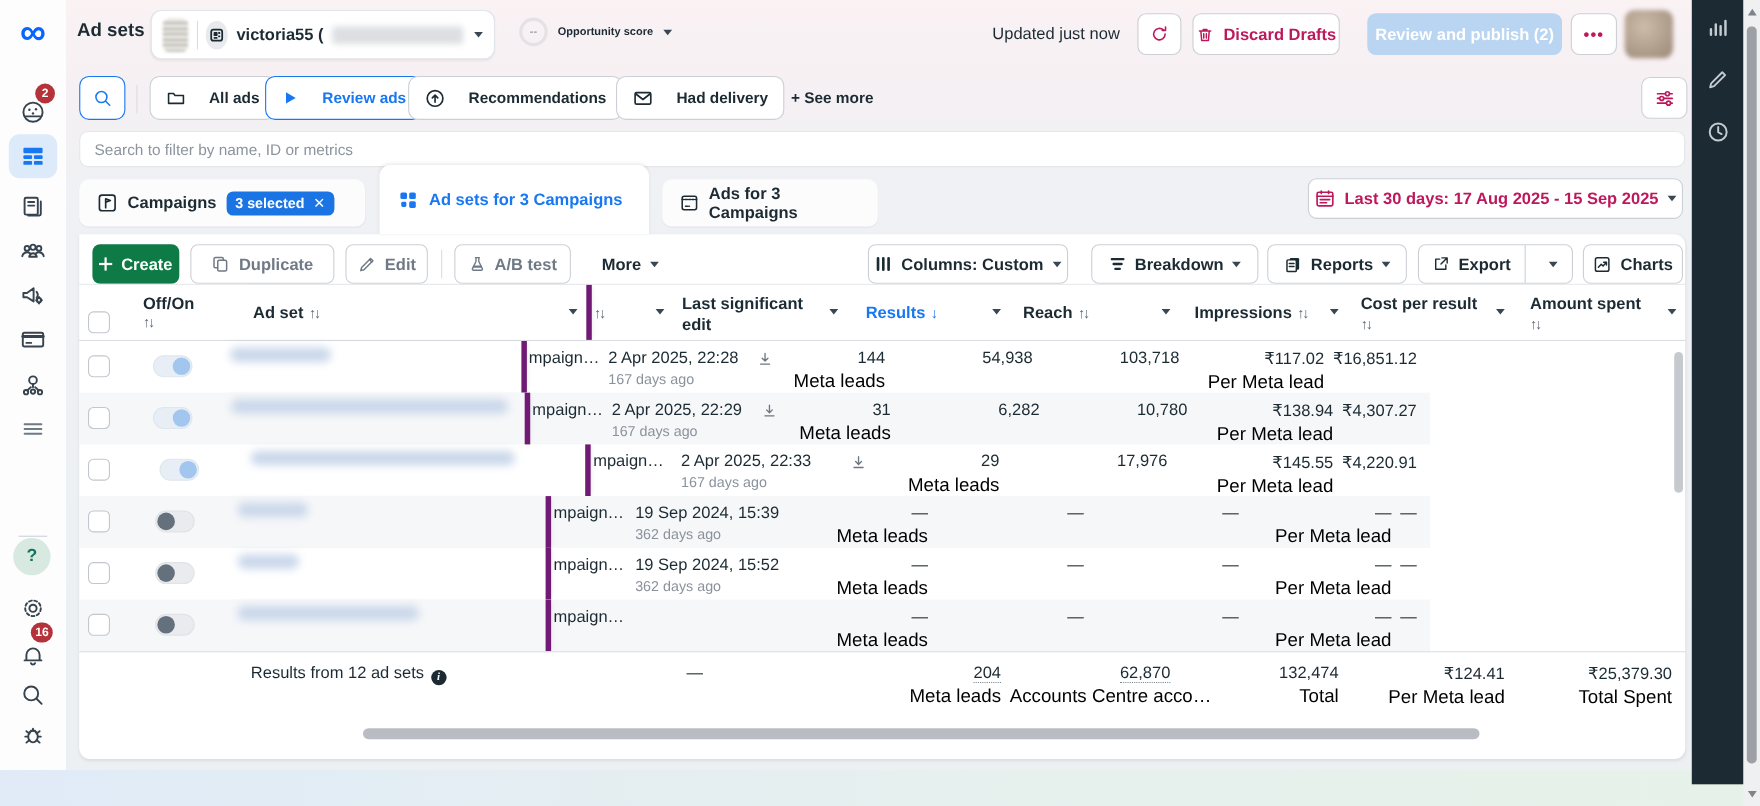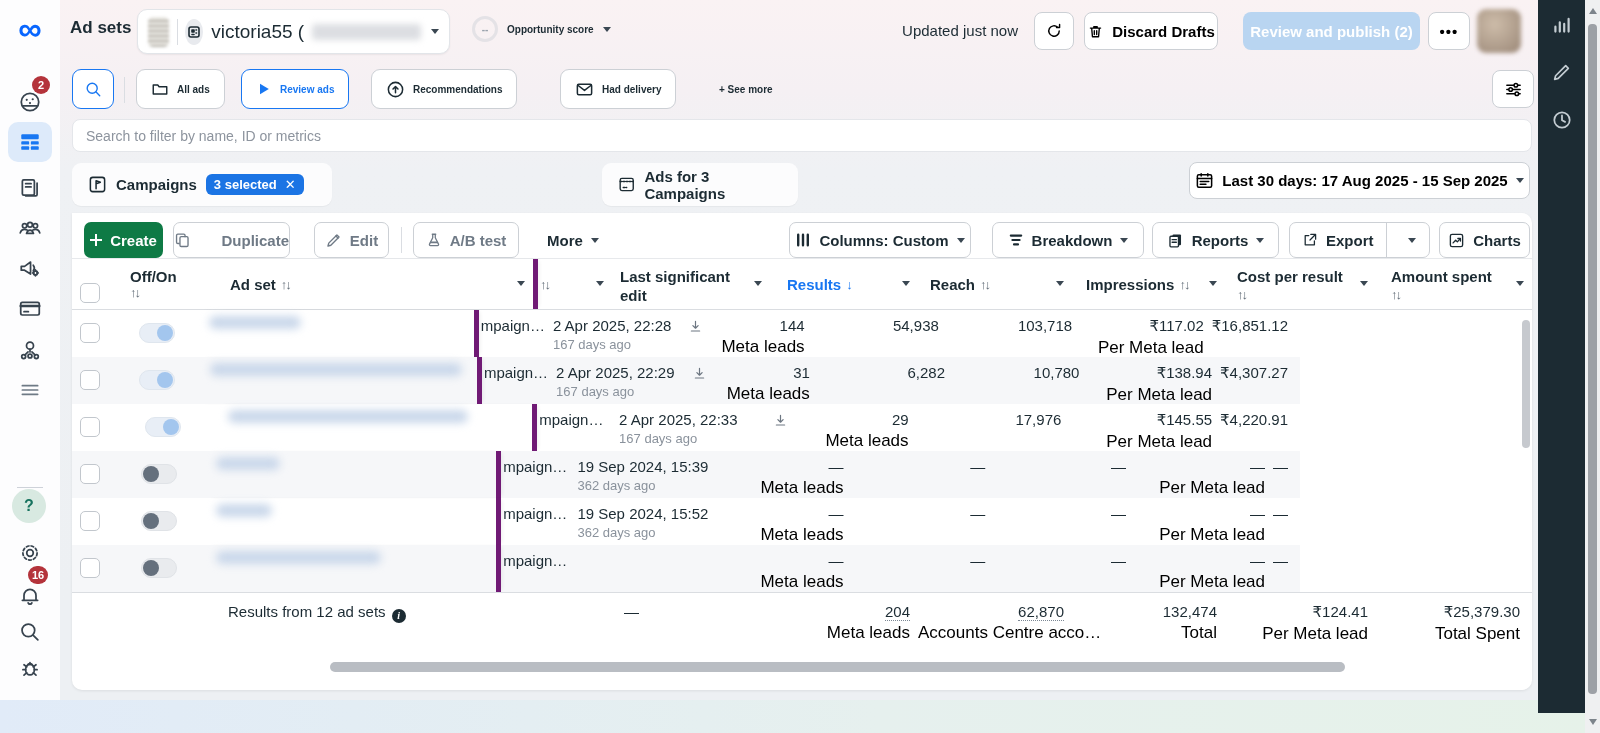--- a/index.html
+++ b/index.html
@@ -25,37 +25,37 @@
   .help-circle { position:absolute; left:12px; top:489px; width:34px; height:34px; border-radius:50%;
     background:#d8e9e1; color:#16725e; font-size:16px; font-weight:bold; display:flex; align-items:center; justify-content:center; }
 
   
   .page-title { left:70px; top:18px; font-size:17px; font-weight:bold; }
   .account-pill { left:137px; top:9px; width:313px; height:45px; background:#fff; border:1px solid #e2e5e9;
     border-radius:10px; box-shadow:0 1px 2px rgba(0,0,0,.06); display:flex; align-items:center; padding:0 10px; gap:8px; }
   .acct-thumb { width:30px; height:30px; border-radius:5px; background:repeating-linear-gradient(180deg,#e9e7e2 0 3px,#b9b6ae 3px 5px); filter:blur(1.5px); }
   .vdiv { width:1px; height:26px; background:#dadde2; }
   .acct-circ { width:26px; height:26px; border-radius:50%; background:#e8eaee; display:flex; align-items:center; justify-content:center; }
-  .acct-name { font-weight:normal; font-size:19px; white-space:nowrap; }
+  .acct-name { font-weight:bold; font-size:15px; white-space:nowrap; }
   .blurbox { background:#dcdee2; border-radius:3px; filter:blur(3px); }
   .opp-wrap { left:472px; top:16px; display:flex; align-items:center; gap:9px; }
   .opp-ring { width:26px; height:26px; border-radius:50%; border:3px solid #e4e2e6; color:#9aa3ad;
     font-size:10px; display:flex; align-items:center; justify-content:center; font-weight:bold; }
   .opp-label { font-weight:bold; font-size:10px; }
   .updated { left:898px; top:22px; width:120px; text-align:right; font-size:15px; color:#1c2b33; }
   .btn { display:flex; align-items:center; justify-content:center; gap:8px; background:#fff; border:1px solid #ccd0d5;
-    border-radius:8px; font-size:15px; font-weight:bold; color:#000000; }
+    border-radius:8px; font-size:15px; font-weight:bold; color:#be185d; }
   .hdr-btn { height:38px; }
   .review-btn { background:#b9d5f1; border:none; color:#fff; }
   .avatar-blur { left:1477px; top:9px; width:44px; height:44px; border-radius:9px;
     background:radial-gradient(circle at 40% 35%,#cdbca9,#9b8878); filter:blur(2px); }
 
   
-  .pill { height:40px; display:flex; align-items:center; gap:8px; padding:0 14px; background:#fff;
-    border:1px solid #ccd0d5; border-radius:9px; font-size:10px; font-weight:bold; }
+  .pill { height:40px; display:flex; align-items:center; gap:21px; padding:0 14px; background:#fff;
+    border:1px solid #ccd0d5; border-radius:9px; font-size:14px; font-weight:bold; }
   .pill.blue { border:1px solid #1877f2; color:#1877f2; }
   .seemore { border:none; background:transparent; font-weight:bold; }
 
   
   .search-input { left:72px; top:119px; width:1460px; height:33px; background:#fff; border:1px solid #e4e6ea;
     border-radius:8px; padding:0 13px; font-size:14px; color:#1c2b33; font-family:inherit; }
   .search-input::placeholder { color:#8d949e; }
 
   
   .tab { display:flex; align-items:center; gap:9px; background:#fcfcfd; border-radius:9px; padding:0 16px;
@@ -351,20 +351,29 @@
         <rect x="2.5" y="2.5" width="15" height="15" rx="2.5"></rect>
         <path d="M8.5 14.5V6l4.5 1.6-4.5 1.6"></path>
       </svg>
     <span>Campaigns</span>
     <span class="tab-badge">
       <span>3 selected</span>
       <span>✕</span>
     </span>
   </div>
 
+  <div class="abs tab active" style="left:345px; width:245px;">
+    <svg width="20" height="20" viewBox="0 0 20 20" fill="#1877f2">
+        <rect x="3" y="3" width="6" height="6" rx="1.4"></rect>
+        <rect x="11" y="3" width="6" height="6" rx="1.4"></rect>
+        <rect x="3.8" y="11.5" width="4.6" height="4.6" rx="1.2"></rect>
+        <rect x="11" y="11" width="6" height="6" rx="1.4"></rect>
+      </svg>
+    <span>Ad sets for 3 Campaigns</span>
+  </div>
 
   <div class="abs tab" style="left:602px; width:196px;">
     <svg class="ic" width="19" height="19" viewBox="0 0 20 20">
         <rect x="2.5" y="3" width="15" height="14" rx="2"></rect>
         <path d="M2.5 6.5h15M6 13.5h4" stroke-dasharray="2 1.4"></path>
       </svg>
     <span>Ads for 3 Campaigns</span>
   </div>
 
   <div class="abs btn date-btn">
@@ -375,21 +384,21 @@
     <span>Last 30 days: 17 Aug 2025 - 15 Sep 2025</span>
     <span class="caret"></span>
   </div>
 
   <div class="abs card">
 
     <div class="tbtn create-btn" style="left:12px; width:79px;">
       <span class="plus"></span>
       <span>Create</span>
     </div>
-    <div class="tbtn" style="left:101px; width:117px;justify-content:space-between;">
+    <div class="tbtn" style="left:101px; width:131px;">
       <svg class="ic" width="17" height="17" viewBox="0 0 20 20">
           <rect x="7" y="5.5" width="9.5" height="11.5" rx="1.5"></rect>
           <path d="M13 5.5V4a1.5 1.5 0 0 0-1.5-1.5h-7A1.5 1.5 0 0 0 3 4v8a1.5 1.5 0 0 0 1.5 1.5H6"></path>
         </svg>
       <span>Duplicate</span>
     </div>
     <div class="tbtn" style="left:242px; width:75px;">
       <svg class="ic" width="17" height="17" viewBox="0 0 20 20">
           <path d="M3.5 16.5l.9-3.4L14 3.5l2.5 2.5-9.6 9.6z"></path>
           <path d="M12.8 4.7l2.5 2.5"></path>

